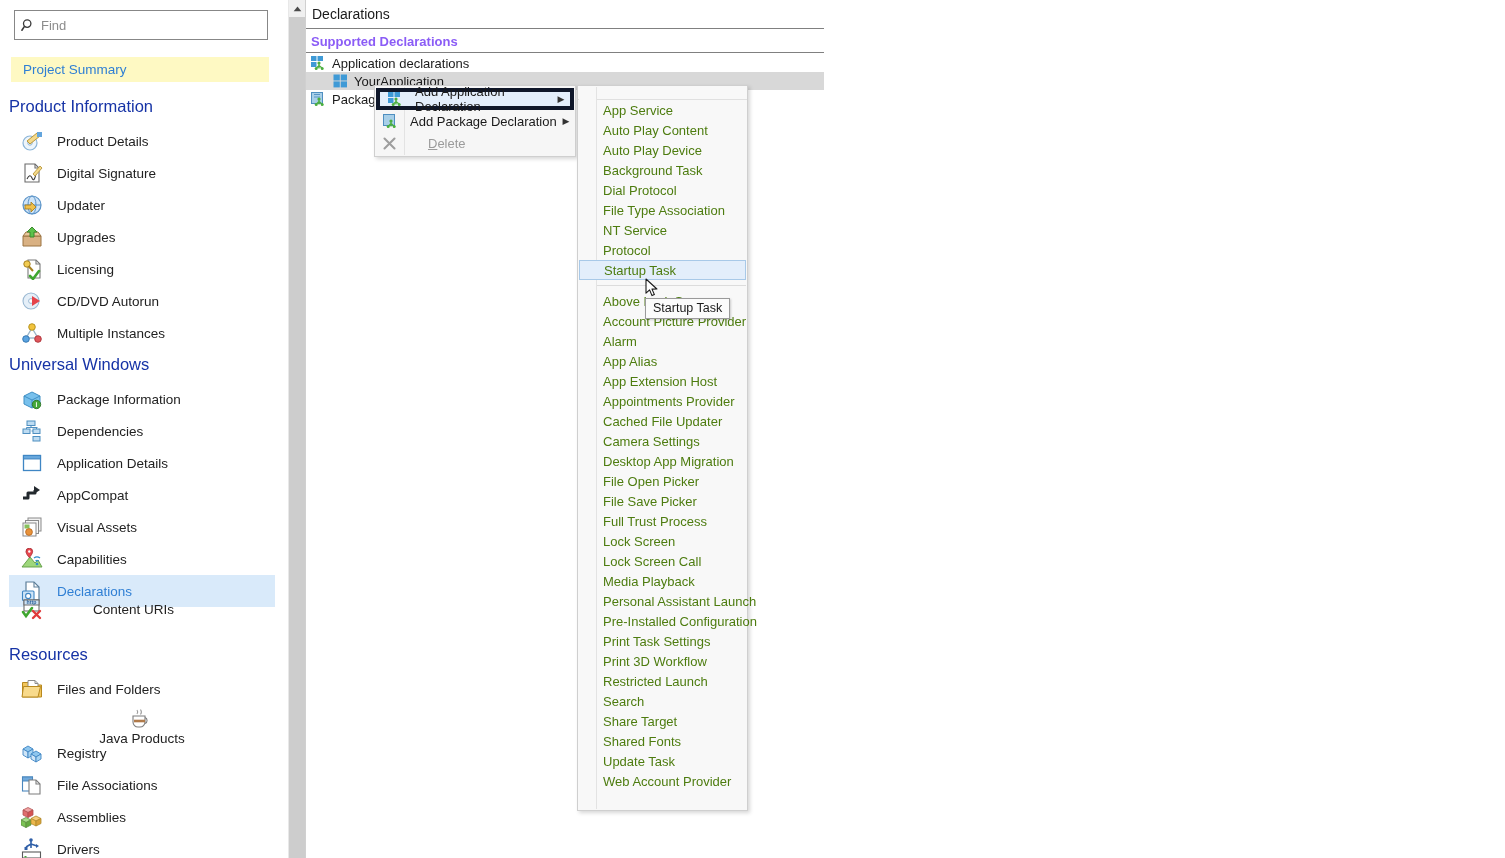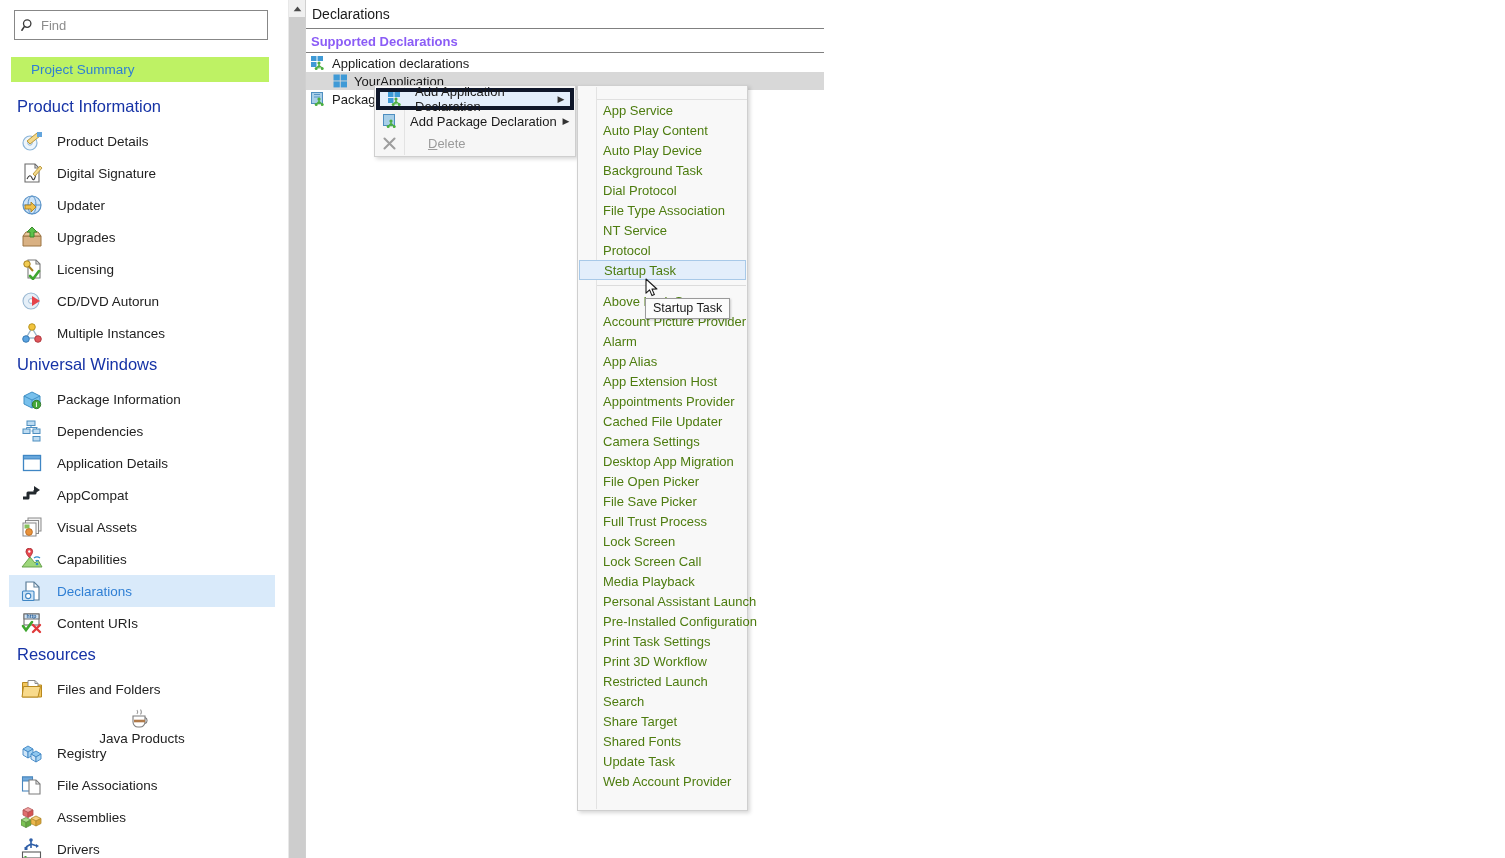--- a/index.html
+++ b/index.html
@@ -33,34 +33,33 @@
     border: none; outline: none; flex: 1;
     font-family: "Liberation Sans", sans-serif; font-size: 13px;
     color: #111; background: transparent;
     padding: 0; height: 20px;
   }
   .find-input::placeholder { color: #8c8c8c; }
 
   #project-summary {
     position: absolute; left: 11px; top: 57px;
     width: 258px; height: 25px;
-    background: #bef264;
+    background: #fef9c3;
     display: flex; align-items: center;
-    padding-left: 20px;
+    padding-left: 12px;
     color: #2f7fd4;
     font-size: 13.5px;
   }
 
   .section-head {
     position: absolute; left: 9px;
     font-size: 16.5px;
     color: #1633a6;
     letter-spacing: 0px;
     white-space: nowrap;
-    margin-left: 8px;
   }
   .nav-item {
     position: absolute; left: 9px;
     width: 266px; height: 32px;
     display: flex; align-items: center;
     font-size: 13.5px;
     color: #222;
   }
   .nav-item.selected { background: #d9eafa; color: #2f7fd4; }
   .nav-icon {
@@ -351,21 +350,21 @@
           <span class="nav-icon">
             <svg width="22" height="22" viewBox="0 0 22 22">
               <path d="M5 2 h8 l5 5 v13 H5 Z" fill="#ffffff" stroke="#5d7f99" stroke-width="1.2"></path>
               <path d="M13 2 v5 h5" fill="none" stroke="#5d7f99" stroke-width="1.1"></path>
               <rect x="1.5" y="11" width="11.5" height="9.5" rx="1" fill="#cfe5f7" stroke="#3f86c4" stroke-width="1.1"></rect>
               <circle cx="7.2" cy="16" r="2.6" fill="#ffffff" stroke="#3f86c4" stroke-width="1.1"></circle>
             </svg>
           </span>
           <span class="nav-label">Declarations</span>
         </div>
-        <div class="nav-item" style="top: 607px;">
+        <div class="nav-item" style="top: 593px; gap: 36px;">
           <span class="nav-icon">
             <svg width="22" height="22" viewBox="0 0 22 22">
               <rect x="3" y="2" width="15" height="11" fill="#fff" stroke="#6d6d6d" stroke-width="1.1"></rect>
               <rect x="3" y="2" width="15" height="5" fill="#cfe3f5" stroke="#6d6d6d" stroke-width="1"></rect>
               <text x="10.5" y="6.3" font-size="5.2" fill="#2b5f96" text-anchor="middle" font-family="sans-serif" font-weight="bold">http</text>
               <path d="M2 14 l3 4 l6 -8" fill="none" stroke="#3fa62f" stroke-width="2.6" stroke-linecap="round"></path>
               <path d="M12 13 l7 7 M19 13 l-7 7" stroke="#e03b3b" stroke-width="2.4" stroke-linecap="round"></path>
             </svg>
           </span>
           <span class="nav-label">Content URIs</span>

